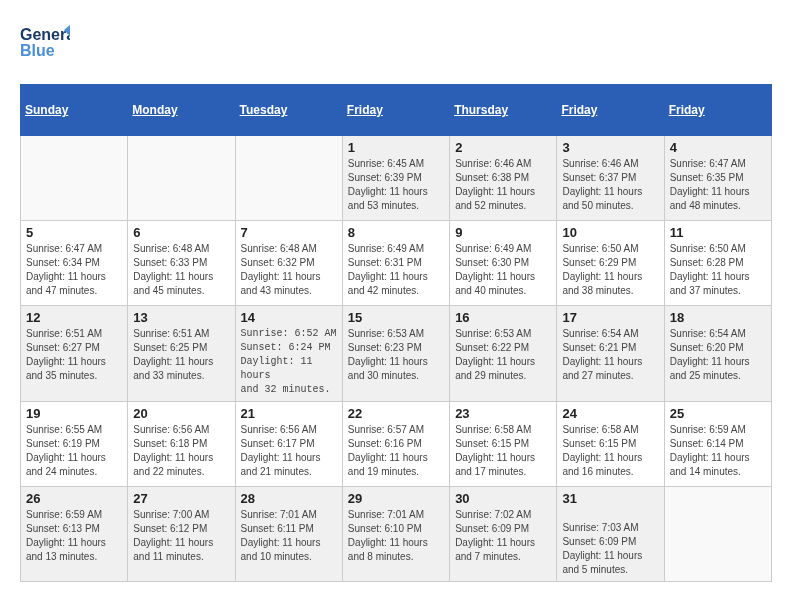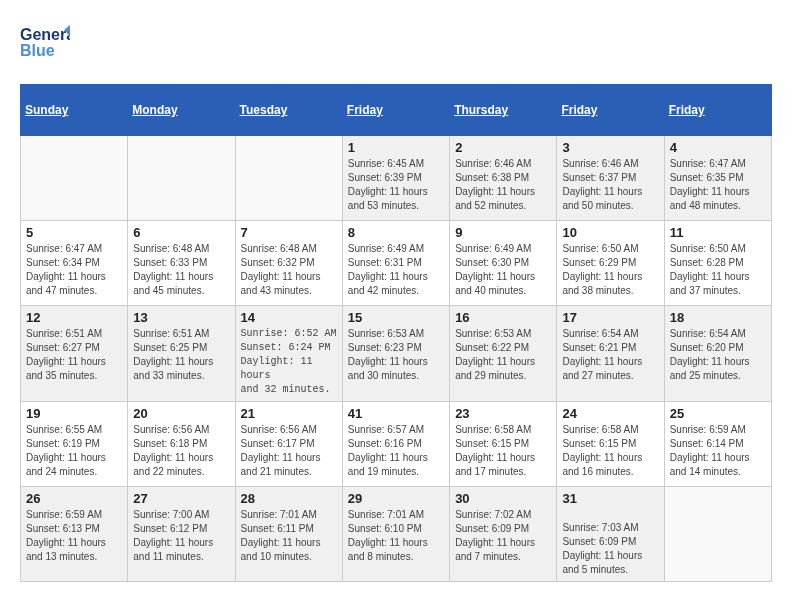--- a/index.html
+++ b/index.html
@@ -260,21 +260,21 @@
 and 22 minutes.</div>
           </td>
           <td>
             <span class="day-number">21</span>
             <div class="day-info" style="white-space: pre-line;">Sunrise: 6:56 AM
 Sunset: 6:17 PM
 Daylight: 11 hours
 and 21 minutes.</div>
           </td>
           <td>
-            <span class="day-number">41</span>
+            <span class="day-number">22</span>
             <div class="day-info" style="white-space: pre-line;">Sunrise: 6:57 AM
 Sunset: 6:16 PM
 Daylight: 11 hours
 and 19 minutes.</div>
           </td>
           <td>
             <span class="day-number">23</span>
             <div class="day-info" style="white-space: pre-line;">Sunrise: 6:58 AM
 Sunset: 6:15 PM
 Daylight: 11 hours

